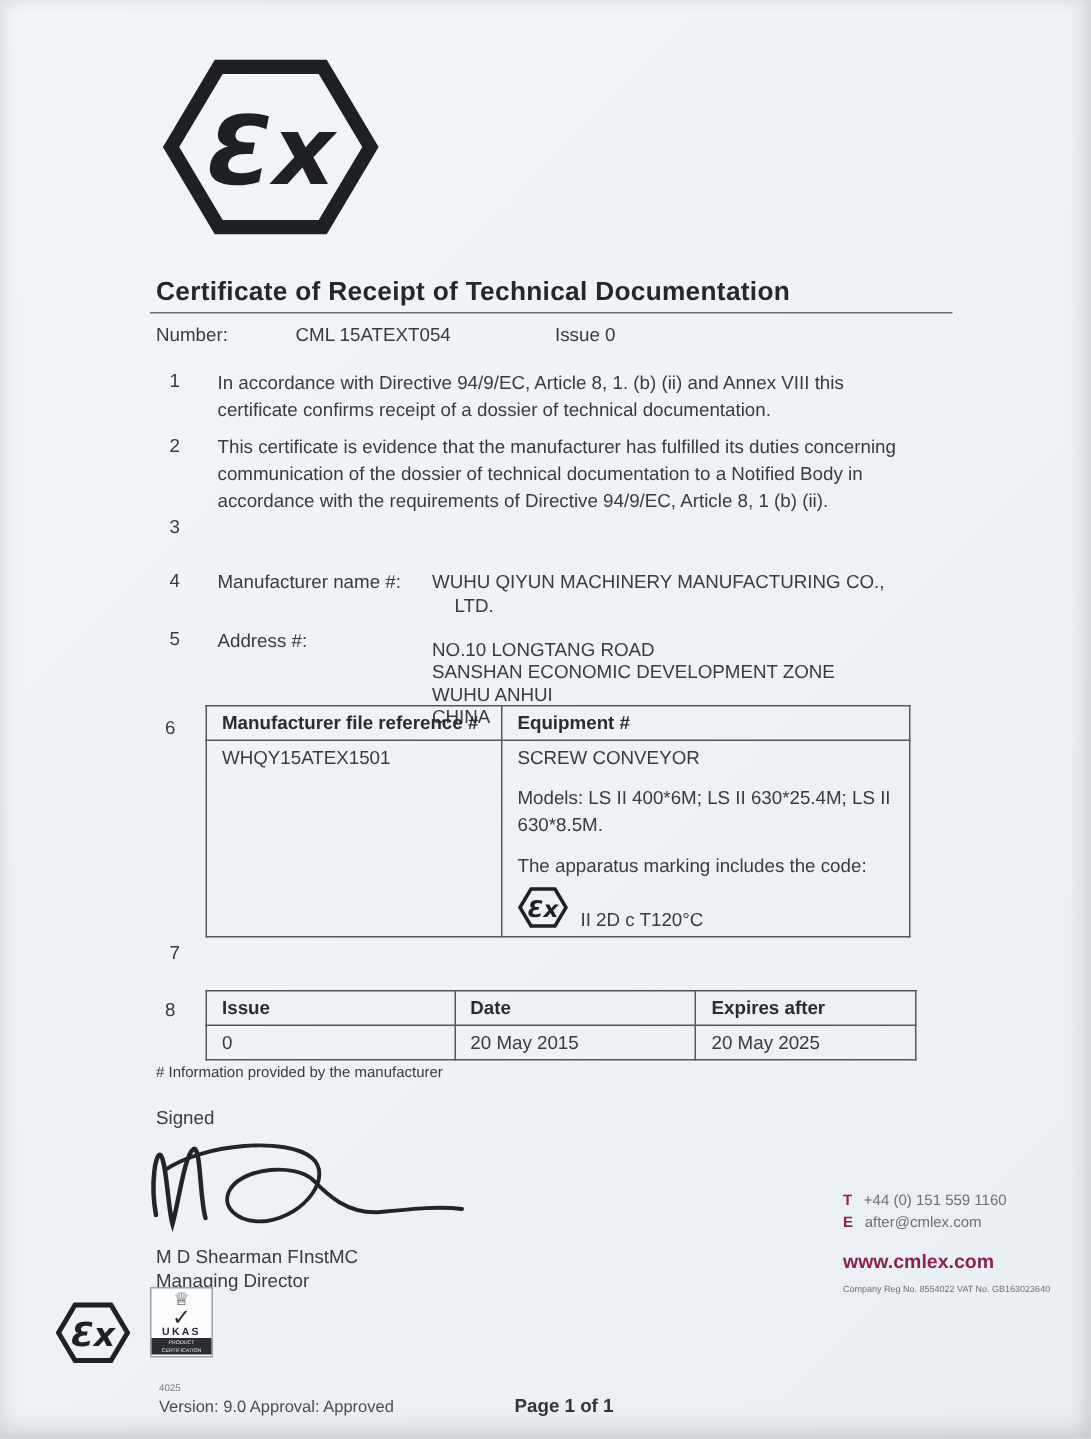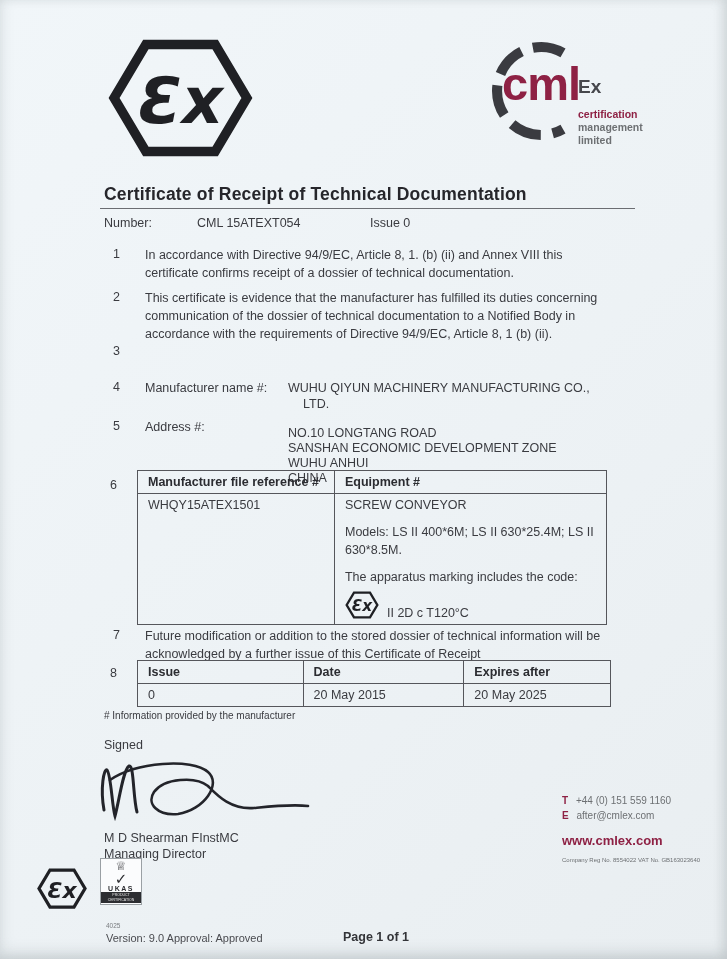--- a/index.html
+++ b/index.html
@@ -31,32 +31,20 @@
 </head>
 <body>
 
 <div id="page">
 
   <svg class="abs" style="left:108px;top:33px;" width="145" height="130" viewBox="0 0 100 90">
     <polygon class="ex-hex-stroke" stroke-width="6.5" points="4,45 26,8 74,8 96,45 74,82 26,82"></polygon>
     <text x="50" y="62" text-anchor="middle" font-family="DejaVu Sans, sans-serif" font-size="44" font-weight="bold" font-style="italic" fill="#1f2024">Ɛx</text>
   </svg>
 
-  <div class="abs" style="left:486px;top:36px;width:220px;height:120px;">
-    <svg class="abs" style="left:0;top:0;" width="110" height="110" viewBox="0 0 120 120">
-      <path d="M84,18.4 A48,48 0 1 0 84,101.6" fill="none" stroke="#3a3b40" stroke-width="11" stroke-dasharray="34 13"></path>
-    </svg>
-    <div class="abs maroon" style="left:16px;top:20px;font-size:47px;font-weight:bold;letter-spacing:-1px;">cml</div>
-    <div class="abs" style="left:92px;top:40px;font-size:19px;font-weight:bold;color:#46474c;">Ex</div>
-    <div class="abs" style="left:92px;top:72px;font-size:10.5px;line-height:13px;font-weight:bold;">
-      <div class="maroon">certification</div>
-      <div class="gray">management</div>
-      <div class="gray">limited</div>
-    </div>
-  </div>
 
   <div class="abs title" style="left:104px;top:184px;">Certificate of Receipt of Technical Documentation</div>
   <div class="abs rule" style="left:100px;top:208px;width:535px;"></div>
 
   <div class="abs body-txt" style="left:104px;top:215px;">Number:</div>
   <div class="abs body-txt" style="left:197px;top:215px;">CML 15ATEXT054</div>
   <div class="abs body-txt" style="left:370px;top:215px;">Issue 0</div>
 
   <div class="abs clause-num" style="left:113px;top:247px;">1</div>
   <div class="abs body-txt" style="left:145px;top:247px;width:468px;">In accordance with Directive 94/9/EC, Article 8, 1. (b) (ii) and Annex VIII this certificate confirms receipt of a dossier of technical documentation.</div>
@@ -99,21 +87,20 @@
             <text x="50" y="64" text-anchor="middle" font-family="DejaVu Sans, sans-serif" font-size="46" font-weight="bold" font-style="italic" fill="#1f2024">Ɛx</text>
           </svg>
           <span style="margin-left:8px;">II 2D c T120°C</span>
         </div>
       </td>
     </tr>
   </tbody>
     </table>
 
   <div class="abs clause-num" style="left:113px;top:628px;">7</div>
-  <div class="abs body-txt" style="left:145px;top:628px;width:472px;">Future modification or addition to the stored dossier of technical information will be acknowledged by a further issue of this Certificate of Receipt</div>
 
   <div class="abs clause-num" style="left:110px;top:666px;">8</div>
   <table class="doc abs" style="left:137px;top:660px;width:474px;">
     <tbody>
         <tr>
       <th style="width:35%;">Issue</th>
       <th style="width:34%;">Date</th>
       <th>Expires after</th>
     </tr>
     <tr>

